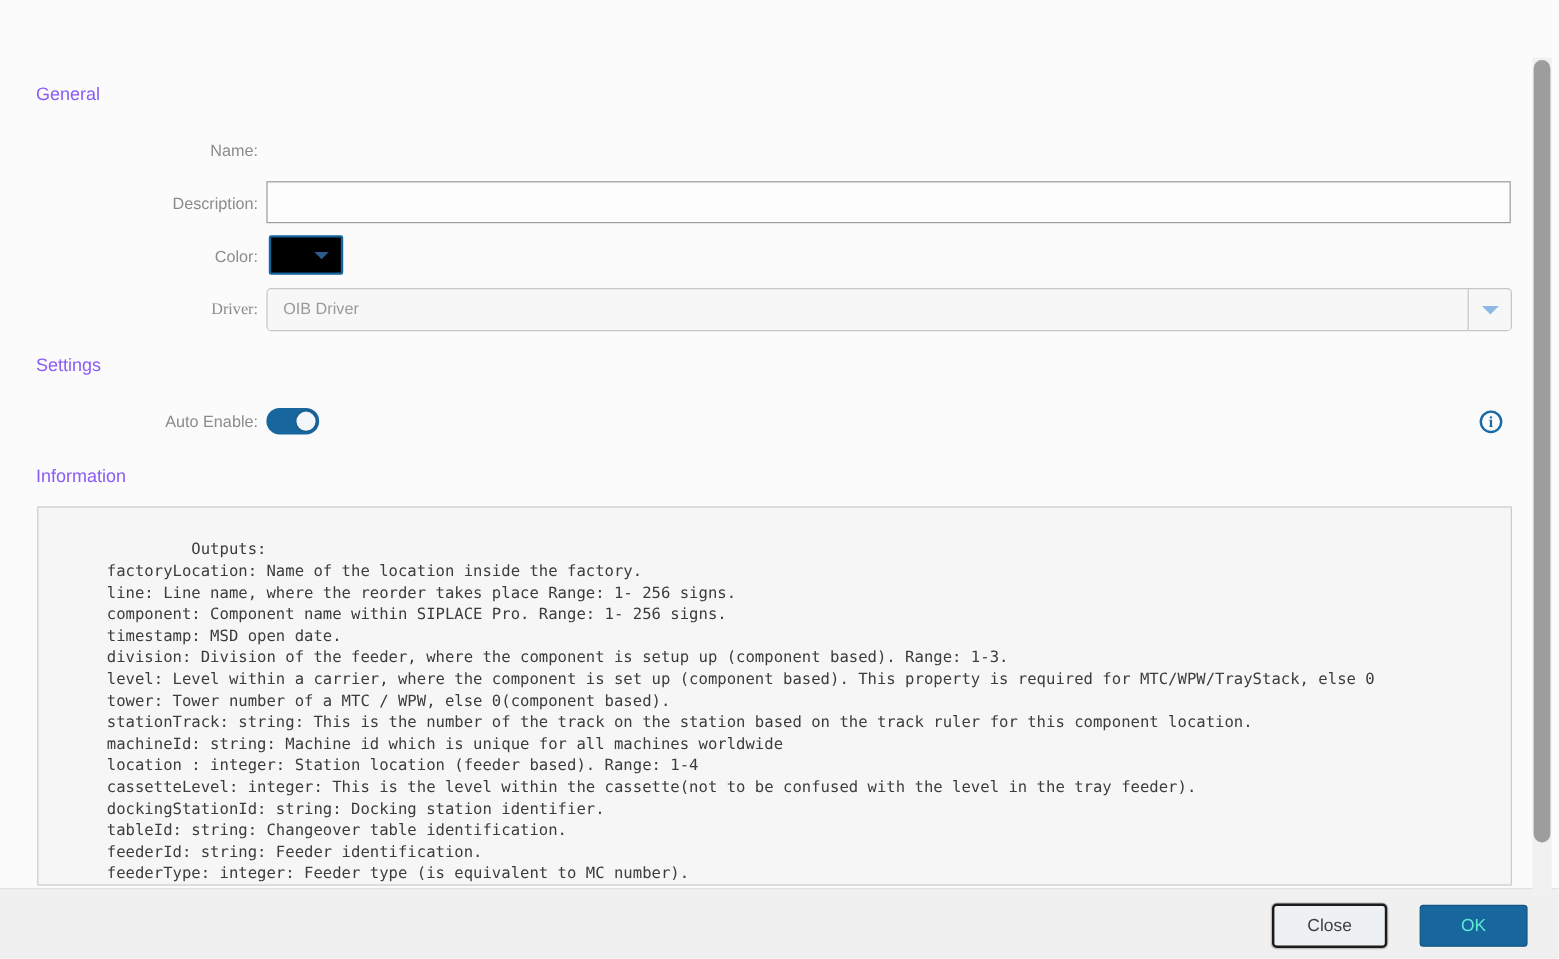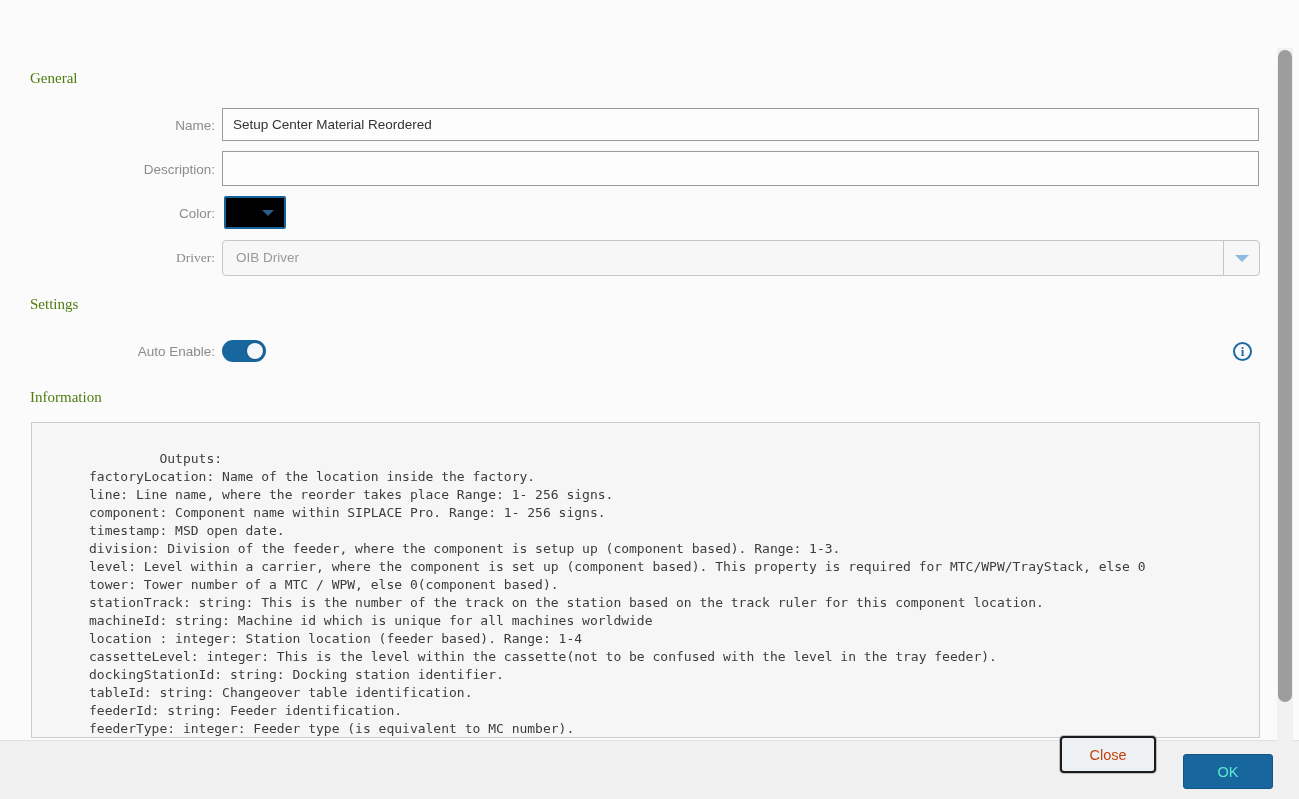--- a/index.html
+++ b/index.html
@@ -31,22 +31,21 @@
     color: #ffffff;
     font-size: 17.5px;
     font-weight: 400;
     letter-spacing: 0.1px;
   }
   
   .section-heading {
     position: absolute;
     left: 30px;
     font-size: 15px;
-    color: #4d7c0f;
-    font-family: Liberation Serif, serif;
+    color: #8b5cf6;
   }
   #heading-general { top: 70px; }
   #heading-settings { top: 296px; }
   #heading-information { top: 389px; }
   
   .row-label {
     position: absolute;
     left: 0;
     width: 215px;
     text-align: right;
@@ -176,27 +175,27 @@
   
   .footer {
     position: absolute;
     left: 0; right: 0; bottom: 0;
     height: 59px;
     background: #f0f0f0;
     border-top: 1px solid #e2e2e2;
   }
   .btn-close {
     position: absolute;
-    left: 1060px; top: 736px;
+    left: 1060px; top: 753px;
     width: 96px; height: 37px;
     background: #eef1f4;
     border: 2px solid #1b1b1b;
     border-radius: 4px;
     box-shadow: 0 0 0 1px #bdbdbd;
-    color: #c2410c;
+    color: #404040;
     font-family: "Liberation Sans", sans-serif;
     font-size: 14.5px;
     cursor: pointer;
   }
   .btn-ok {
     position: absolute;
     left: 1183px; top: 754px;
     width: 90px; height: 35px;
     background: #17669e;
     border: 1px solid #135685;
@@ -224,21 +223,20 @@
 </style>
 </head>
 <body>
 
 <div class="page">
 
 
   <div class="section-heading" id="heading-general">General</div>
 
   <div class="row-label" id="name-label">Name:</div>
-  <input class="text-input" id="name-input" type="text" value="Setup Center Material Reordered" style="">
 
   <div class="row-label" id="description-label">Description:</div>
   <input class="text-input" id="description-input" type="text" value="" style="">
 
   <div class="row-label" id="color-label">Color:</div>
   <div class="color-dropdown" title="#000000">
     <span class="arrow"></span>
   </div>
 
   <div class="row-label" id="driver-label">Driver:</div>

